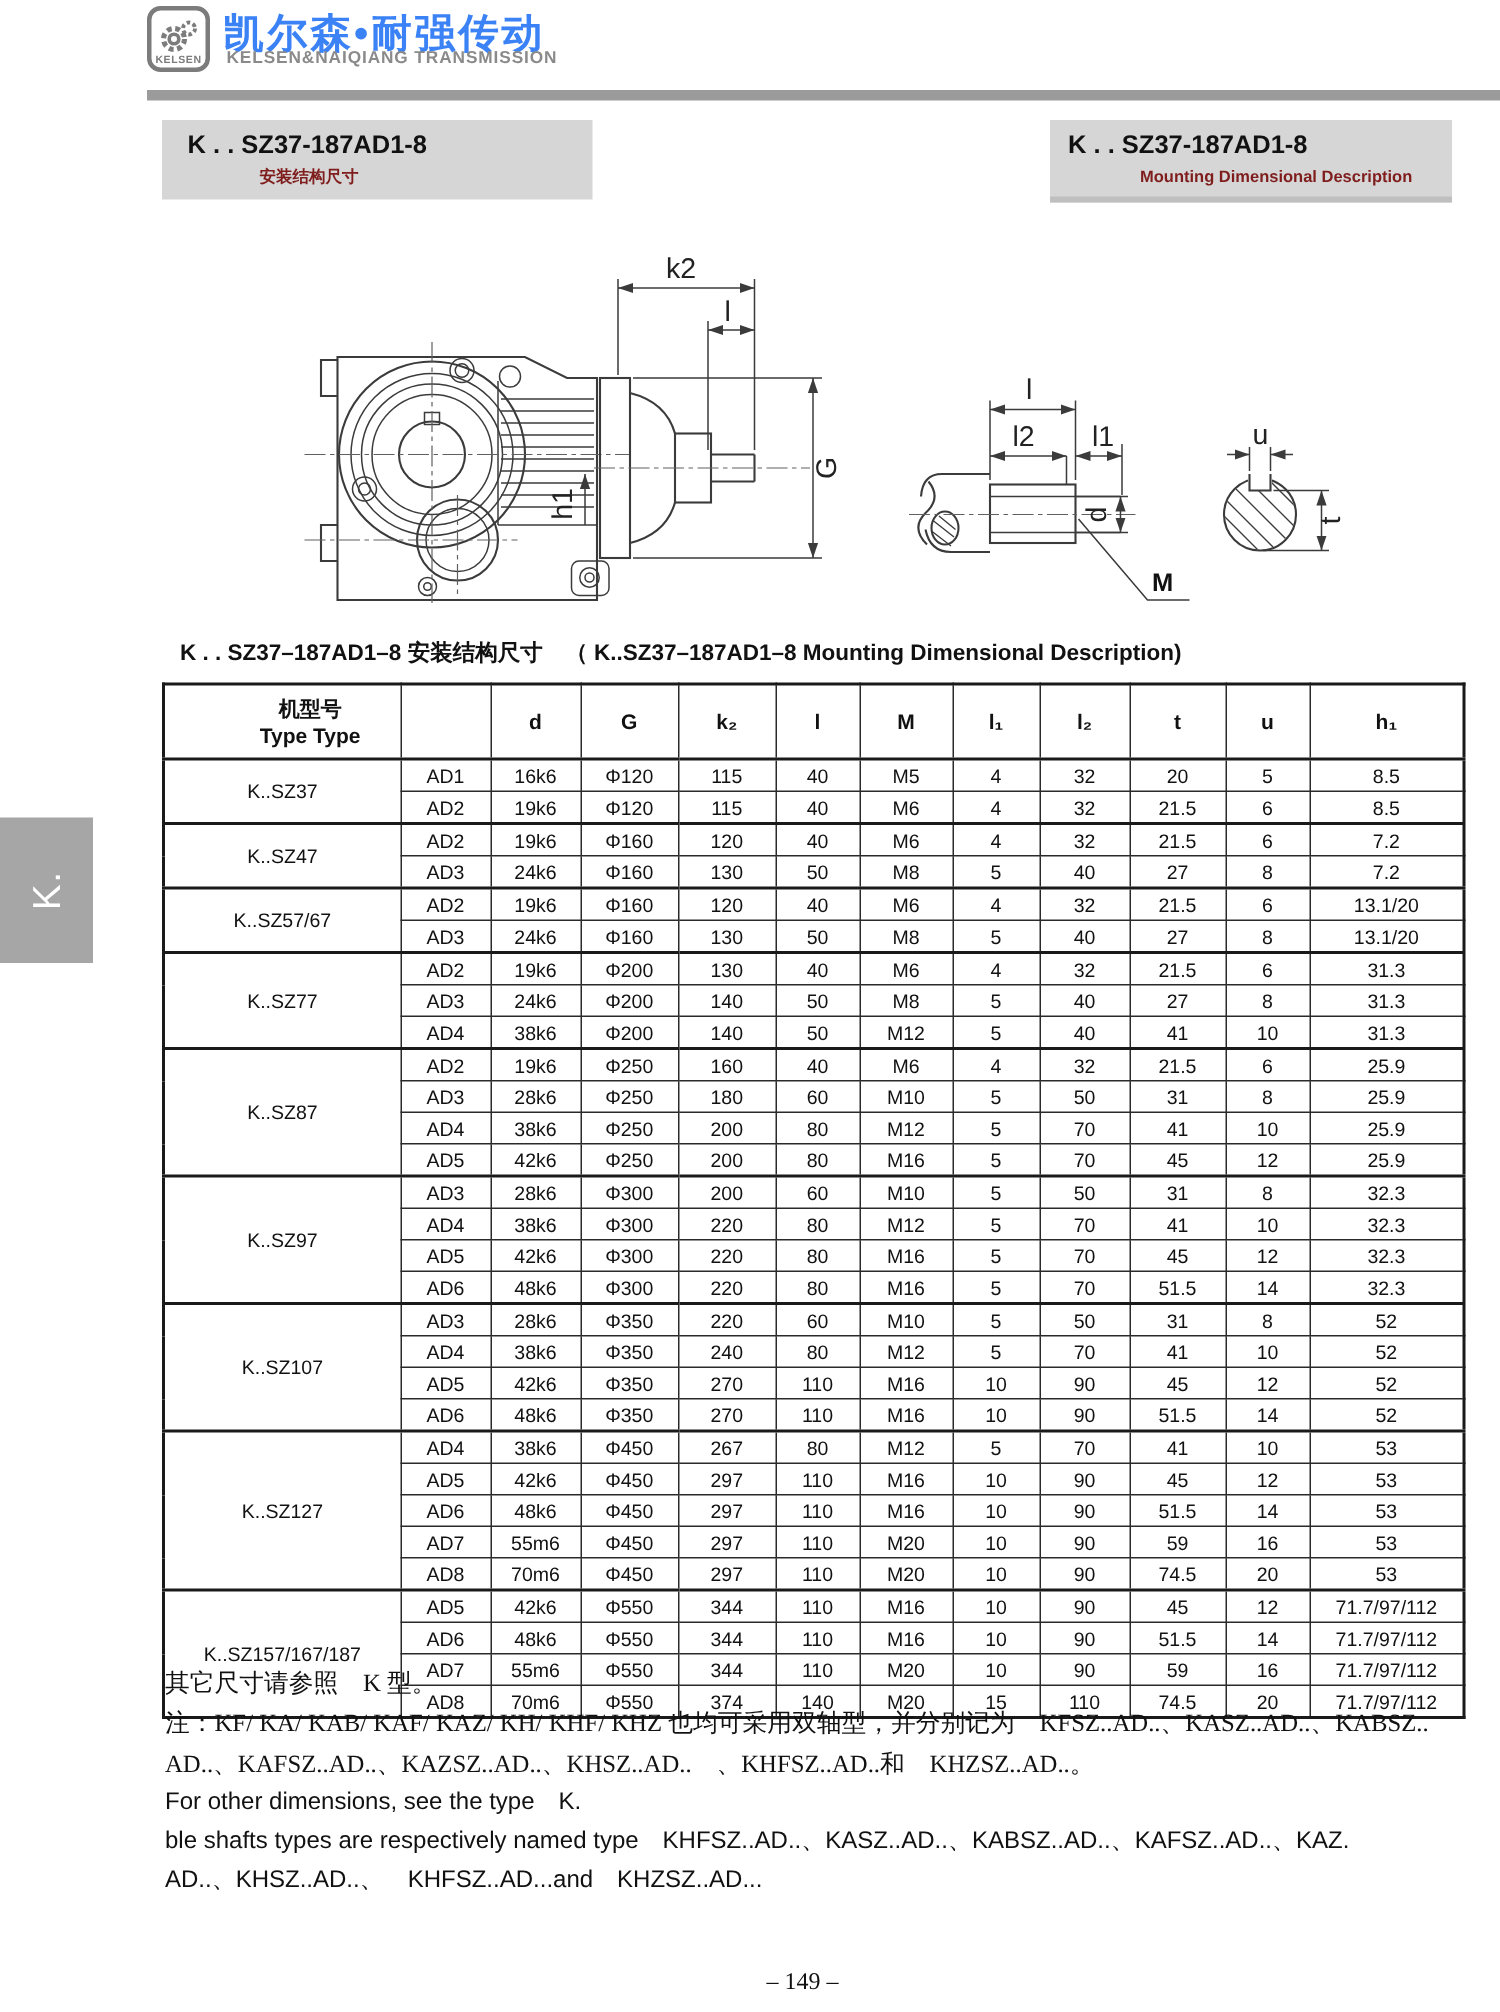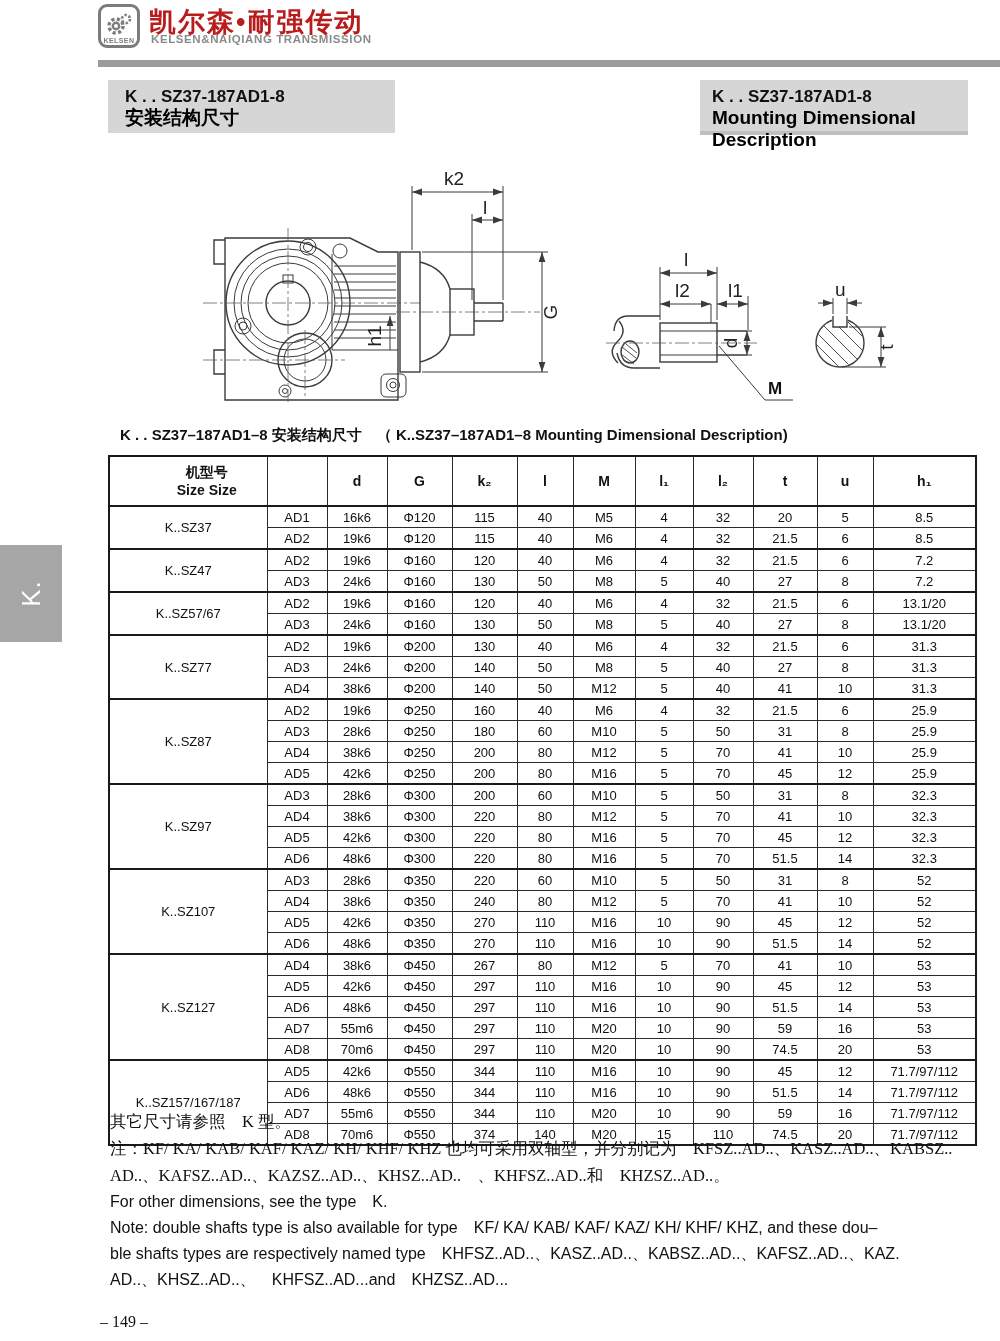--- a/index.html
+++ b/index.html
@@ -12,31 +12,31 @@
   
   .logo-box{
     position:absolute;left:98px;top:4px;width:42px;height:44px;
     border:3px solid #7c7c7c;border-radius:9px;box-sizing:border-box;
     display:flex;flex-direction:column;align-items:center;justify-content:flex-end;
   }
   .logo-box .gear{width:26px;height:24px;margin-top:1px;}
   .logo-kelsen{font-size:7px;font-weight:bold;color:#7c7c7c;letter-spacing:.4px;line-height:9px;}
   .brand-cn{
     position:absolute;left:149px;top:4px;font-size:27px;font-weight:bold;
-    color:#b91c1c;letter-spacing:2px;white-space:nowrap;
+    color:#3b82f6;letter-spacing:2px;white-space:nowrap;
   }
   .brand-en{
     position:absolute;left:151px;top:33px;font-size:11.5px;font-weight:bold;
     color:#8a8a8a;letter-spacing:.6px;white-space:nowrap;
   }
   .header-rule{position:absolute;left:98px;top:60px;width:902px;height:7px;background:#9b9b9b;}
   
   .title-block{position:absolute;top:80px;background:#d6d6d6;box-sizing:border-box;padding:7px 0 0 17px;}
   .title-block .t1{font-size:17px;font-weight:bold;color:#111;line-height:20px;}
-  .title-block .t2{font-size:19px;font-weight:bold;color:#000000;line-height:22px;}
+  .title-block .t2{font-size:11px;font-weight:bold;color:#7f1d1d;line-height:22px;margin-left:48px;}
   .title-left{left:108px;width:287px;height:53px;}
   .title-right{left:700px;width:268px;height:55px;border-bottom:4px solid #bfbfbf;padding-left:12px;}
   
   .drawing-svg{position:absolute;left:100px;top:155px;}
   .obj{stroke:#3b3b3b;stroke-width:1.4;fill:none;}
   .thin{stroke:#3b3b3b;stroke-width:1;fill:none;}
   .dim{stroke:#3b3b3b;stroke-width:1;fill:none;}
   .cl{stroke:#606060;stroke-width:.8;fill:none;stroke-dasharray:14 3 3 3;}
   .hatch{stroke:#3b3b3b;stroke-width:.9;fill:none;}
   .dlabel{font-family:"Liberation Sans",sans-serif;font-size:19px;fill:#222;}
@@ -63,21 +63,21 @@
   .dim-table thead th div{line-height:18px;padding-left:37px;}
   .dim-table tbody td{height:20px;}
   .dim-table tbody tr.group-start td{border-top:2px solid #1a1a1a;}
   .dim-table td.type-cell{font-size:13px;}
   
   .notes{position:absolute;left:110px;top:1108px;width:872px;}
   .notes p{margin:0;white-space:nowrap;}
   .note-cn{font-family:"Liberation Serif",serif;font-size:16.5px;color:#111;line-height:27px;}
   .note-en{font-family:"Liberation Sans",sans-serif;font-size:16px;color:#111;line-height:26px;}
   .page-number{
-    position:absolute;left:100px;top:1313px;width:870px;text-align:left;
+    position:absolute;left:100px;top:1313px;width:870px;text-align:center;
     font-family:"Liberation Serif",serif;font-size:16px;color:#111;
   }
 </style>
 </head>
 <body>
 
 <div class="logo-box">
   <svg class="gear" viewBox="0 0 26 24">
     <circle cx="10" cy="14" r="7" fill="none" stroke="#7c7c7c" stroke-width="3.4" stroke-dasharray="3.2 2.4"></circle>
     <circle cx="10" cy="14" r="3.2" fill="none" stroke="#7c7c7c" stroke-width="2.4"></circle>
@@ -233,21 +233,21 @@
       <col style="width: 58px;">
       <col style="width: 60px;">
       <col style="width: 64px;">
       <col style="width: 56px;">
       <col style="width: 103px;">
     </colgroup>
     <thead>
       <tr>
         <th>
           <div>机型号</div>
-          <div>Size Size</div>
+          <div>Type Type</div>
         </th>
         <th></th>
         <th>d</th>
         <th>G</th>
         <th>k₂</th>
         <th>l</th>
         <th>M</th>
         <th>l₁</th>
         <th>l₂</th>
         <th>t</th>
@@ -656,18 +656,17 @@
         <td>71.7/97/112</td>
       </tr>
     </tbody>
   </table>
 
 <div class="notes">
   <p class="note-cn">其它尺寸请参照　K 型。</p>
   <p class="note-cn">注：KF/ KA/ KAB/ KAF/ KAZ/ KH/ KHF/ KHZ 也均可采用双轴型，并分别记为　KFSZ..AD..、KASZ..AD..、KABSZ..</p>
   <p class="note-cn">AD..、KAFSZ..AD..、KAZSZ..AD..、KHSZ..AD..　、KHFSZ..AD..和　KHZSZ..AD..。</p>
   <p class="note-en">For other dimensions, see the type　K.</p>
-  <p class="note-en">Note: double shafts type is also available for type　KF/ KA/ KAB/ KAF/ KAZ/ KH/ KHF/ KHZ, and these dou–</p>
   <p class="note-en">ble shafts types are respectively named type　KHFSZ..AD..、KASZ..AD..、KABSZ..AD..、KAFSZ..AD..、KAZ.</p>
   <p class="note-en">AD..、KHSZ..AD..、　KHFSZ..AD...and　KHZSZ..AD...</p>
 </div>
 
 <div class="page-number">– 149 –</div>
 
 </body></html>

